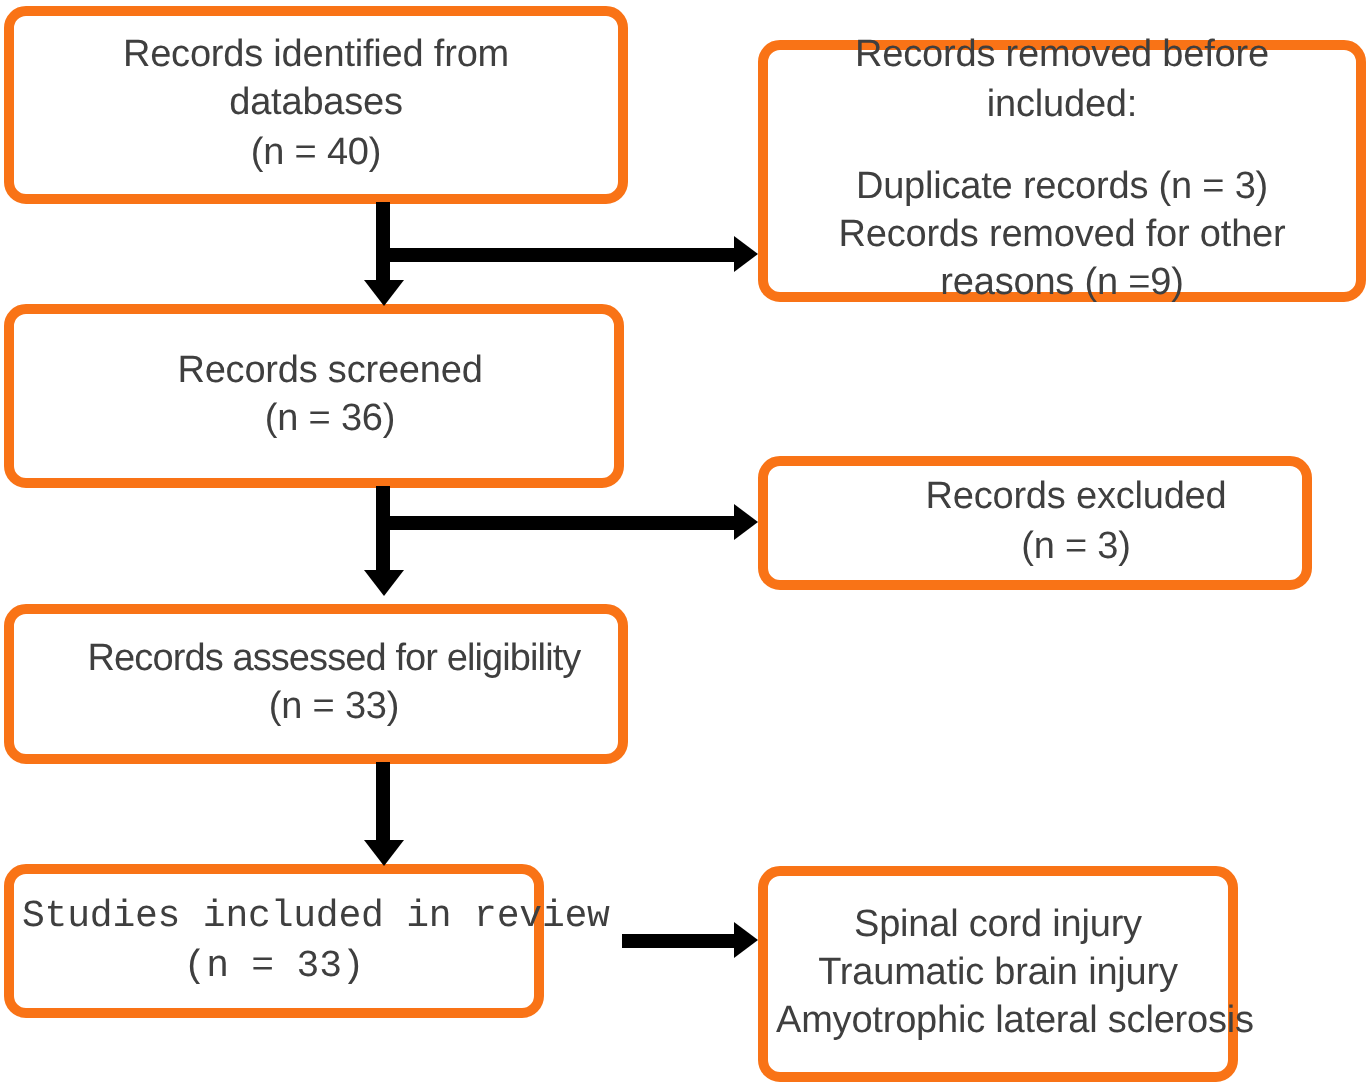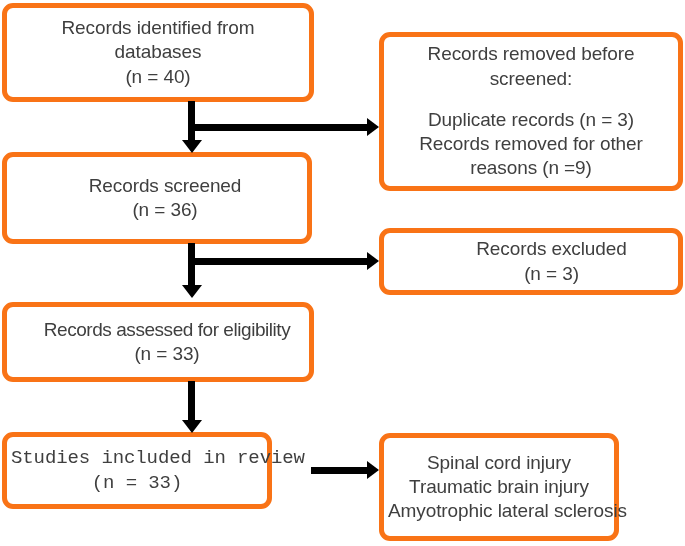--- a/index.html
+++ b/index.html
@@ -45,22 +45,22 @@
     height: 17px;
   }
 
   
   #box-identified   { left: 2px;  top: 3px;   width: 312px; height: 99px; }
   #box-screened     { left: 2px;  top: 152px; width: 310px; height: 92px; padding-left: 20px; }
   #box-assessed     { left: 2px;  top: 302px; width: 312px; height: 80px; padding-left: 22px; }
   #box-included     { left: 2px;  top: 432px; width: 270px; height: 77px; font-family: Liberation Mono, monospace; }
 
   
-  #box-removed      { left: 379px; top: 32px;  width: 304px; height: 159px; }
-  #box-excluded     { left: 379px; top: 228px; width: 304px; height: 67px; padding-left: 45px; }
+  #box-removed      { left: 379px; top: 20px;  width: 304px; height: 131px; }
+  #box-excluded     { left: 379px; top: 228px; width: 277px; height: 67px; padding-left: 45px; }
   #box-conditions   { left: 379px; top: 433px; width: 240px; height: 108px; }
 
   #box-assessed .lines .ln:first-child { letter-spacing: -0.45px; }
   #box-conditions { font-size: 19px; }
 
   
   .arrow-v-stem {
     position: absolute;
     background: #000000;
     width: 7px;
@@ -137,21 +137,21 @@
   <div class="box" id="box-included">
     <div class="lines">
       <span class="ln">Studies included in review</span>
       <span class="ln">(n = 33)</span>
     </div>
   </div>
 
   <div class="box" id="box-removed">
     <div class="lines">
       <span class="ln">Records removed before</span>
-      <span class="ln">screened:</span>
+      <span class="ln">included:</span>
       <span class="ln spacer"></span>
       <span class="ln">Duplicate records (n = 3)</span>
       <span class="ln">Records removed for other</span>
       <span class="ln">reasons (n =9)</span>
     </div>
   </div>
 
   <div class="box" id="box-excluded">
     <div class="lines">
       <span class="ln">Records excluded</span>

